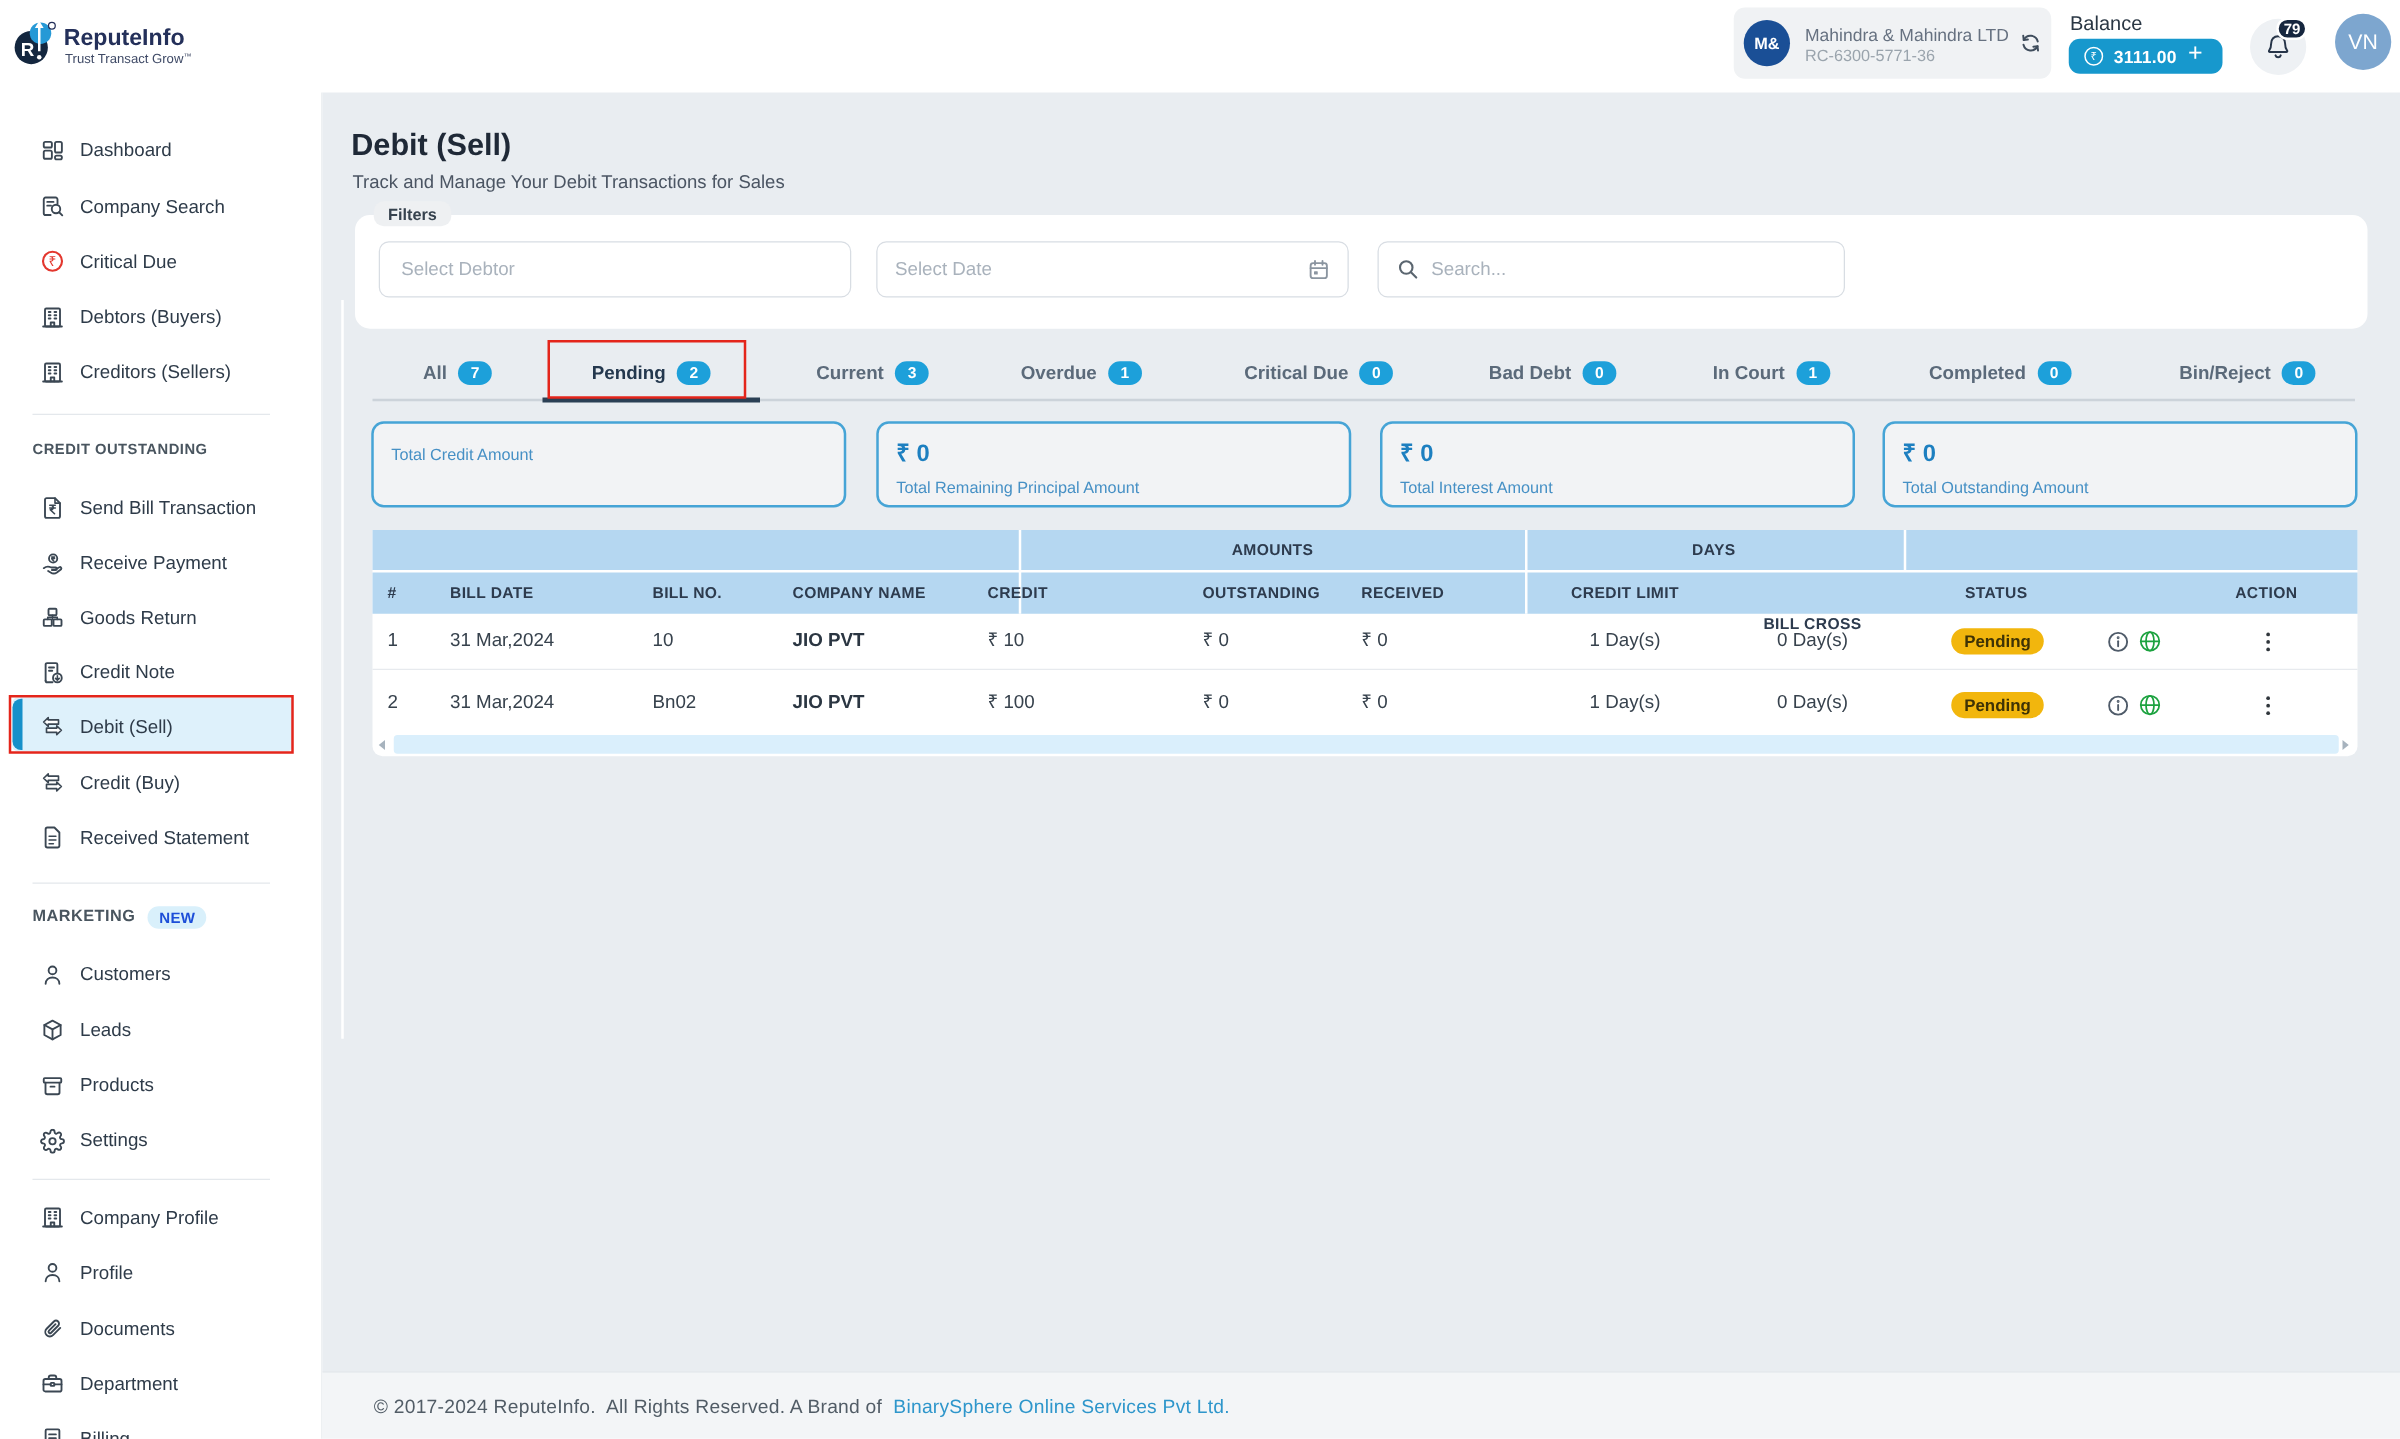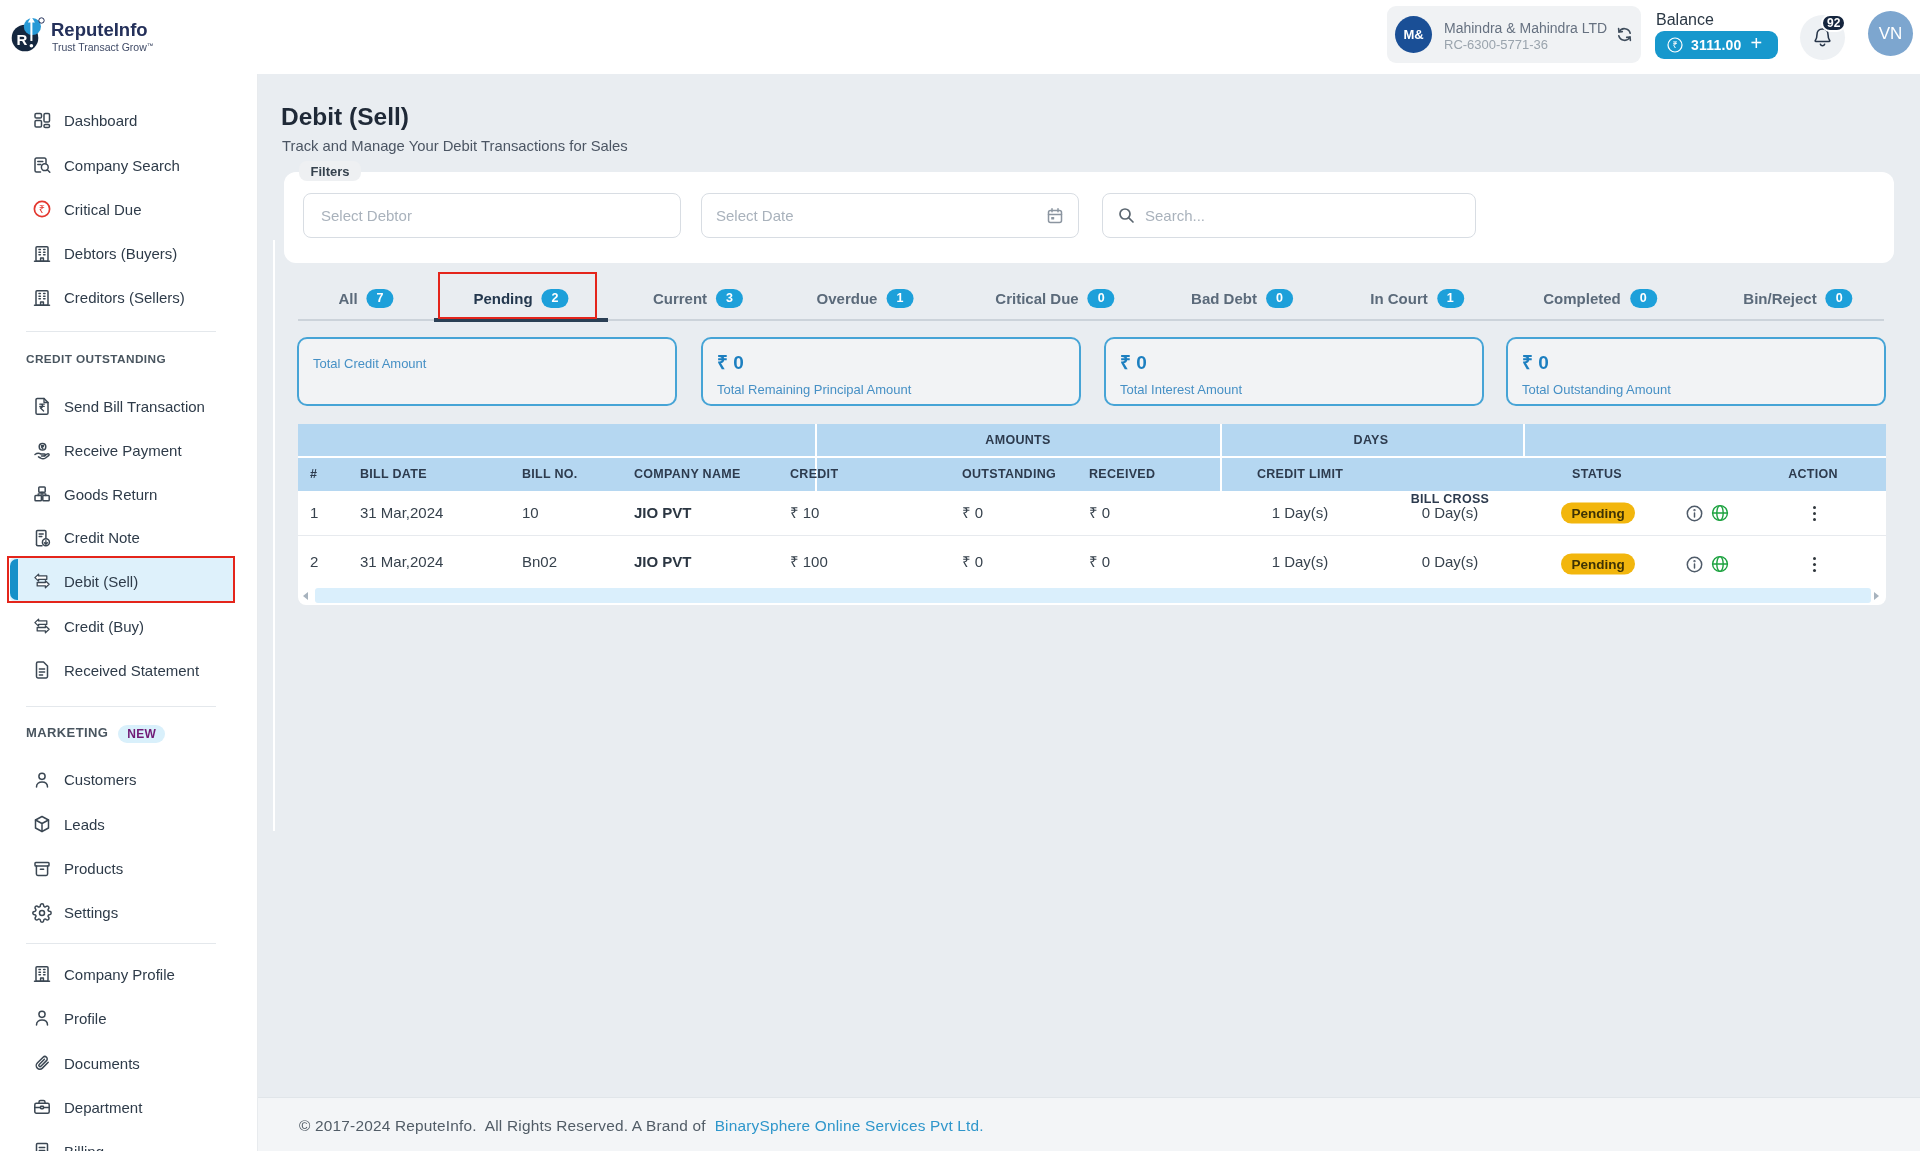--- a/index.html
+++ b/index.html
@@ -62,21 +62,21 @@
       </svg>
     <span style="font-size:14px;font-weight:bold;margin-left:8px;letter-spacing:.2px">3111.00</span>
     <span style="font-size:20px;font-weight:400;margin-left:9px;margin-top:-3px">+</span>
   </div>
 
   <div class="abs" style="left:1800px;top:15px;width:45px;height:45px;border-radius:50%;background:#eef1f4"></div>
   <svg class="ic abs" style="left:1811px;top:26px;stroke:#273549;stroke-width:1.5" width="23" height="23" viewBox="0 0 22 22">
     <path d="M11 2.8 c-3.3 0-5.3 2.5-5.3 5.5 0 2.6-.6 4.3-1.6 5.6-.3.4 0 1 .5 1 h12.8 c.5 0 .8-.6.5-1-1-1.3-1.6-3-1.6-5.6 0-3-2-5.5-5.3-5.5z"></path>
     <path d="M9 17.5 a2.1 2.1 0 0 0 4 0"></path>
   </svg>
-  <div class="abs" style="left:1821px;top:14px;min-width:25px;height:18px;background:#16263e;border:2px solid #fff;border-radius:9px;color:#fff;font-size:12px;font-weight:bold;display:flex;align-items:center;justify-content:center;padding:0 4px">92</div>
+  <div class="abs" style="left:1821px;top:14px;min-width:25px;height:18px;background:#16263e;border:2px solid #fff;border-radius:9px;color:#fff;font-size:12px;font-weight:bold;display:flex;align-items:center;justify-content:center;padding:0 4px">79</div>
 
   <div class="abs" style="left:1868px;top:11px;width:45px;height:45px;border-radius:50%;background:#7da6cf;color:#fff;font-size:17px;font-weight:normal;display:flex;align-items:center;justify-content:center">VN</div>
 </div>
 
 <div class="sidebar"></div>
 <div id="sb">
   <div class="sitem" style="top:108px">
     <svg class="ic" width="20" height="20" viewBox="0 0 20 20">
         <rect x="3" y="3.5" width="6.5" height="4.5" rx="1.3"></rect>
         <rect x="3" y="10.5" width="6.5" height="6.5" rx="1.3"></rect>
@@ -175,21 +175,21 @@
     <span>Credit (Buy)</span>
   </div>
   <div class="sitem" style="top:658px">
     <svg class="ic" width="20" height="20" viewBox="0 0 20 20">
         <path d="M4.5 16.6 V3.4 A1.4 1.4 0 0 1 5.9 2 h5.6 L15.5 6 v10.6 a1.4 1.4 0 0 1 -1.4 1.4 H5.9 a1.4 1.4 0 0 1 -1.4 -1.4z"></path>
         <path d="M7.3 9 h5.4 M7.3 12 h5.4 M7.3 15 h3.4" stroke-width="1.3"></path>
       </svg>
     <span>Received Statement</span>
   </div>
   <div class="sdiv" style="top:705.5px"></div>
-  <div class="shead" style="top:725px">MARKETING <span style="display:inline-block;margin-left:6px;background:#d9f0fb;color:#701a75;font-size:12px;font-weight:bold;letter-spacing:.3px;border-radius:9px;padding:2px 9px;vertical-align:-1px">NEW</span></div>
+  <div class="shead" style="top:725px">MARKETING <span style="display:inline-block;margin-left:6px;background:#d9f0fb;color:#1d4ed8;font-size:12px;font-weight:bold;letter-spacing:.3px;border-radius:9px;padding:2px 9px;vertical-align:-1px">NEW</span></div>
   <div class="sitem" style="top:767.5px">
     <svg class="ic" width="20" height="20" viewBox="0 0 20 20">
         <circle cx="10" cy="6.3" r="3.1"></circle>
         <path d="M4.5 17 c0-3.2 2.4-5 5.5-5 s5.5 1.8 5.5 5"></path>
       </svg>
     <span>Customers</span>
   </div>
   <div class="sitem" style="top:812px">
     <svg class="ic" width="20" height="20" viewBox="0 0 20 20">
         <path d="M10 2.5 L16.5 6 v8 L10 17.5 L3.5 14 V6 Z"></path>

